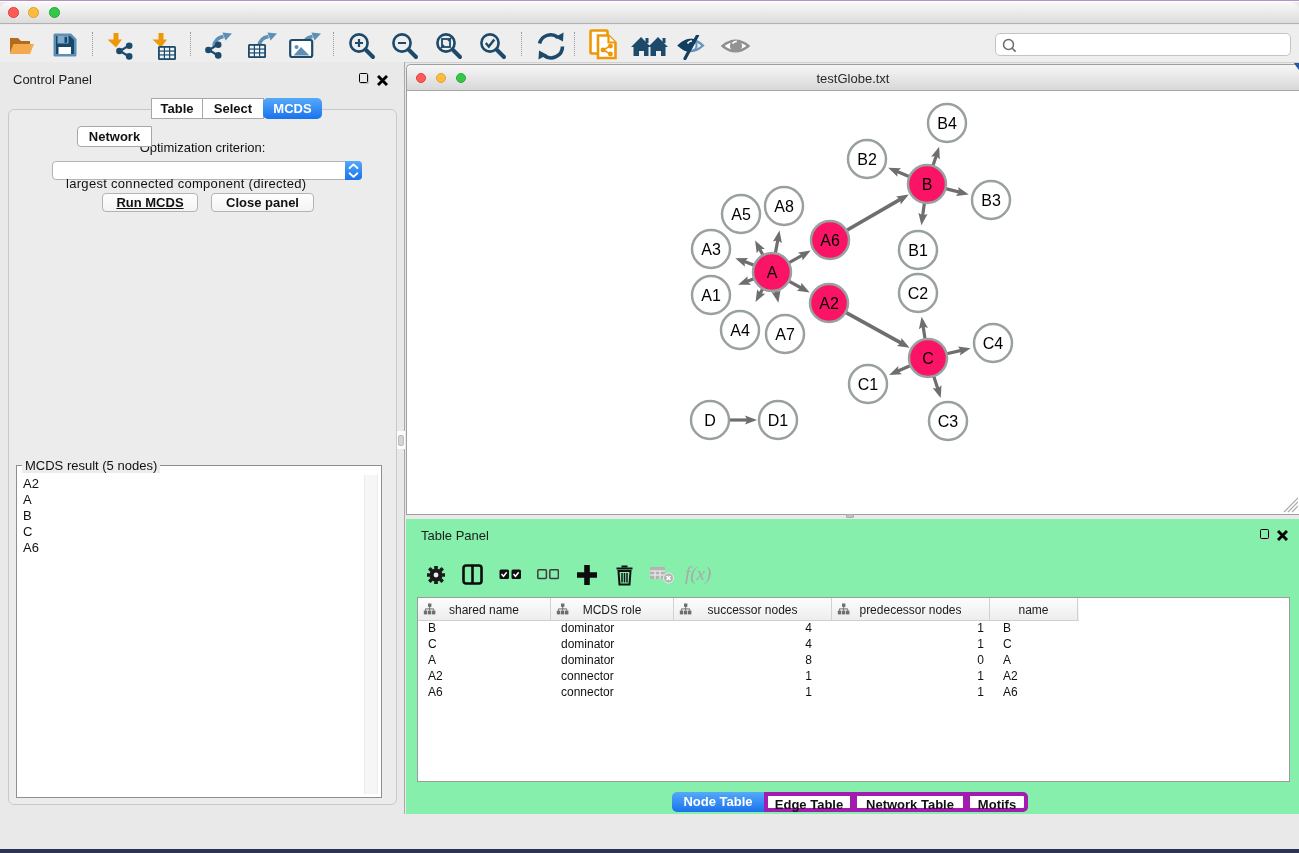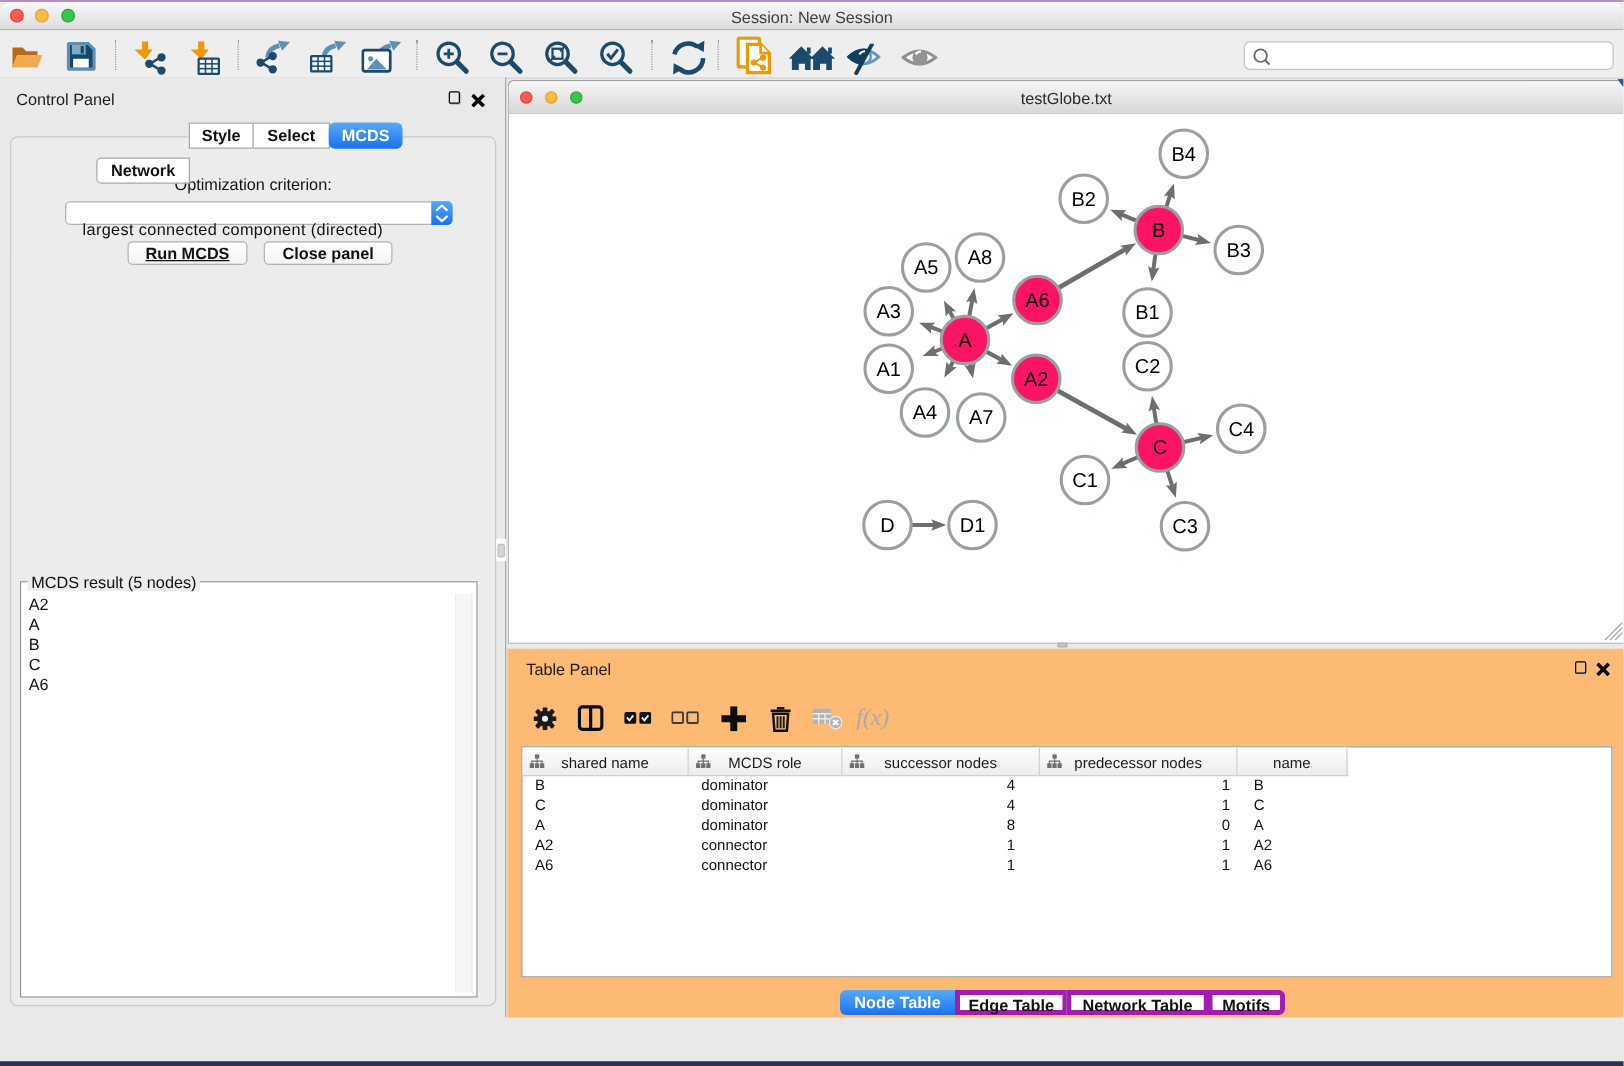--- a/index.html
+++ b/index.html
@@ -33,21 +33,21 @@
 #grp-legend { position:absolute; left:5px; top:-8px; background:#ececec; padding:0 3px; font-size:13px; color:#111; }
 #grp-list { position:absolute; left:0px; top:0px; width:364px; height:331px; background:#fff; }
 #grp-scroll { position:absolute; right:3px; top:9px; width:14px; height:319px; background:#f6f6f6; border-left:1px solid #ececec; border-right:1px solid #ececec; }
 #grp-list .li { position:absolute; left:6px; font-size:13px; color:#111; }
 
 #nw { position:absolute; left:406px; top:62px; width:893px; height:451px; background:#fff; border:1px solid #9f9f9f; border-right:none; border-radius:5px 5px 0 0; }
 #nw-title { position:absolute; left:0; top:0; width:100%; height:26px; background:linear-gradient(#f6f6f6,#d8d8d8); border-bottom:1px solid #a8a8a8; border-radius:5px 5px 0 0; }
 #nw-title .title { position:absolute; left:0; right:0; top:6px; text-align:center; font-size:13px; color:#2a2a2a; }
 #nw .tl { top:8px; width:10px; height:10px; }
 
-#tp { position:absolute; left:406px; top:517px; width:893px; height:295px; background:#fdba74; }
+#tp { position:absolute; left:406px; top:517px; width:893px; height:295px; background:#86efac; }
 #tp .tp-title { position:absolute; left:15px; top:9px; font-size:13px; color:#1c1c1c; }
 #tbl { position:absolute; left:11px; top:78px; width:873px; height:185px; background:#fff; border:1px solid #9c9c9c; }
 #tbl-head { position:absolute; left:0; top:0; width:661px; height:23px; background:linear-gradient(#fdfdfd,#ededed); border-bottom:1px solid #cfcfcf; }
 .hcell { position:absolute; top:0; height:23px; border-right:1px solid #d2d2d2; }
 .hcell .lbl { position:absolute; left:0; right:0; top:5px; text-align:center; font-size:12px; color:#1a1a1a; }
 .trow { position:absolute; font-size:12px; color:#111; }
 .btab { position:absolute; top:273px; height:20px; background:#fff; border:4px solid #a21caf; font-size:13px; font-weight:bold; color:#111; text-align:center; line-height:18px; }
 .btab.sel { background:linear-gradient(#55aaf8,#1a72ee); color:#fff; border:none; border-radius:4px; line-height:20px; }
 
 #status { position:absolute; left:0; top:816px; width:1299px; height:33px; background:#ececec; border-top:1px solid #bdbdbd; }
@@ -56,21 +56,20 @@
 #mem-btn .dot { position:absolute; left:7px; top:5px; width:11px; height:11px; border-radius:50%; background:#1e9632; }
 #mem-btn .mtxt { position:absolute; left:24px; top:4px; }
 </style>
 </head>
 <body>
 <div id="win">
   <div id="titlebar">
     <span class="tl" style="left:8px;background:#fc5b57;border:1px solid #e2403b;"></span>
     <span class="tl" style="left:28px;background:#fdbc40;border:1px solid #dfa035;"></span>
     <span class="tl" style="left:49px;background:#34c84a;border:1px solid #2ba737;"></span>
-    <div class="title">Session: New Session</div>
   </div>
   <div id="toolbar">
     <div id="tb-icons">
         <svg class="tbi" style="left:8px;top:8px;" width="27" height="24" viewBox="0 0 27 24">
           <path d="M2 21 V5 h8 l3 3 h9 v3" fill="#b36a1b"></path>
 <path d="M5.5 11 h20.5 l-4 10 H1.5 z" fill="#f3a94e"></path>
         </svg>
 <svg class="tbi" style="left:53px;top:8px;" width="24" height="24" viewBox="0 0 24 24">
 <path d="M0.5 2 q0-1.5 1.5-1.5 h16 l5.5 5.5 V22 q0 1.5 -1.5 1.5 H2 q-1.5 0 -1.5-1.5 z" fill="#5e8fb3"></path>
 <path d="M3 3 h14 l4 4 V21 H3 z" fill="#16486e"></path>
@@ -234,21 +233,21 @@
       </div>
   </div>
 
   <div id="cp">
     <div class="cp-title">Control Panel</div>
     <div class="float-ic" style="left:359px;top:11px;"></div>
     <div class="close-ic" style="left:377px;top:13px;"><svg width="11" height="11" viewBox="0 0 11 11">
           <path d="M1 1 L10 10 M10 1 L1 10" stroke="#000" stroke-width="2.9"></path>
         </svg></div>
     <div class="tab" style="left:77px;top:36px;width:75px;border-radius:4px 0 0 4px;margin-top:28px;">Network</div>
-    <div class="tab" style="left:151px;top:36px;width:52px;">Style</div>
+    <div class="tab" style="left:151px;top:36px;width:52px;">Table</div>
     <div class="tab" style="left:202px;top:36px;width:62px;">Select</div>
     <div class="tab sel" style="left:263px;top:36px;width:59px;">MCDS</div>
     <div id="cp-inner">
       <div id="opt-label">Optimization criterion:</div>
       <div id="dropdown">
         <div class="dd-text">largest connected component (directed)</div>
         <div id="dd-step">
             <svg width="17" height="19" viewBox="0 0 17 19" style="position:absolute;left:0;top:0;">
               <g fill="none" stroke="#fff" stroke-width="1.9" stroke-linecap="round" stroke-linejoin="round">
                 <path d="M4.6 7 L8.5 3.4 L12.4 7"></path>

